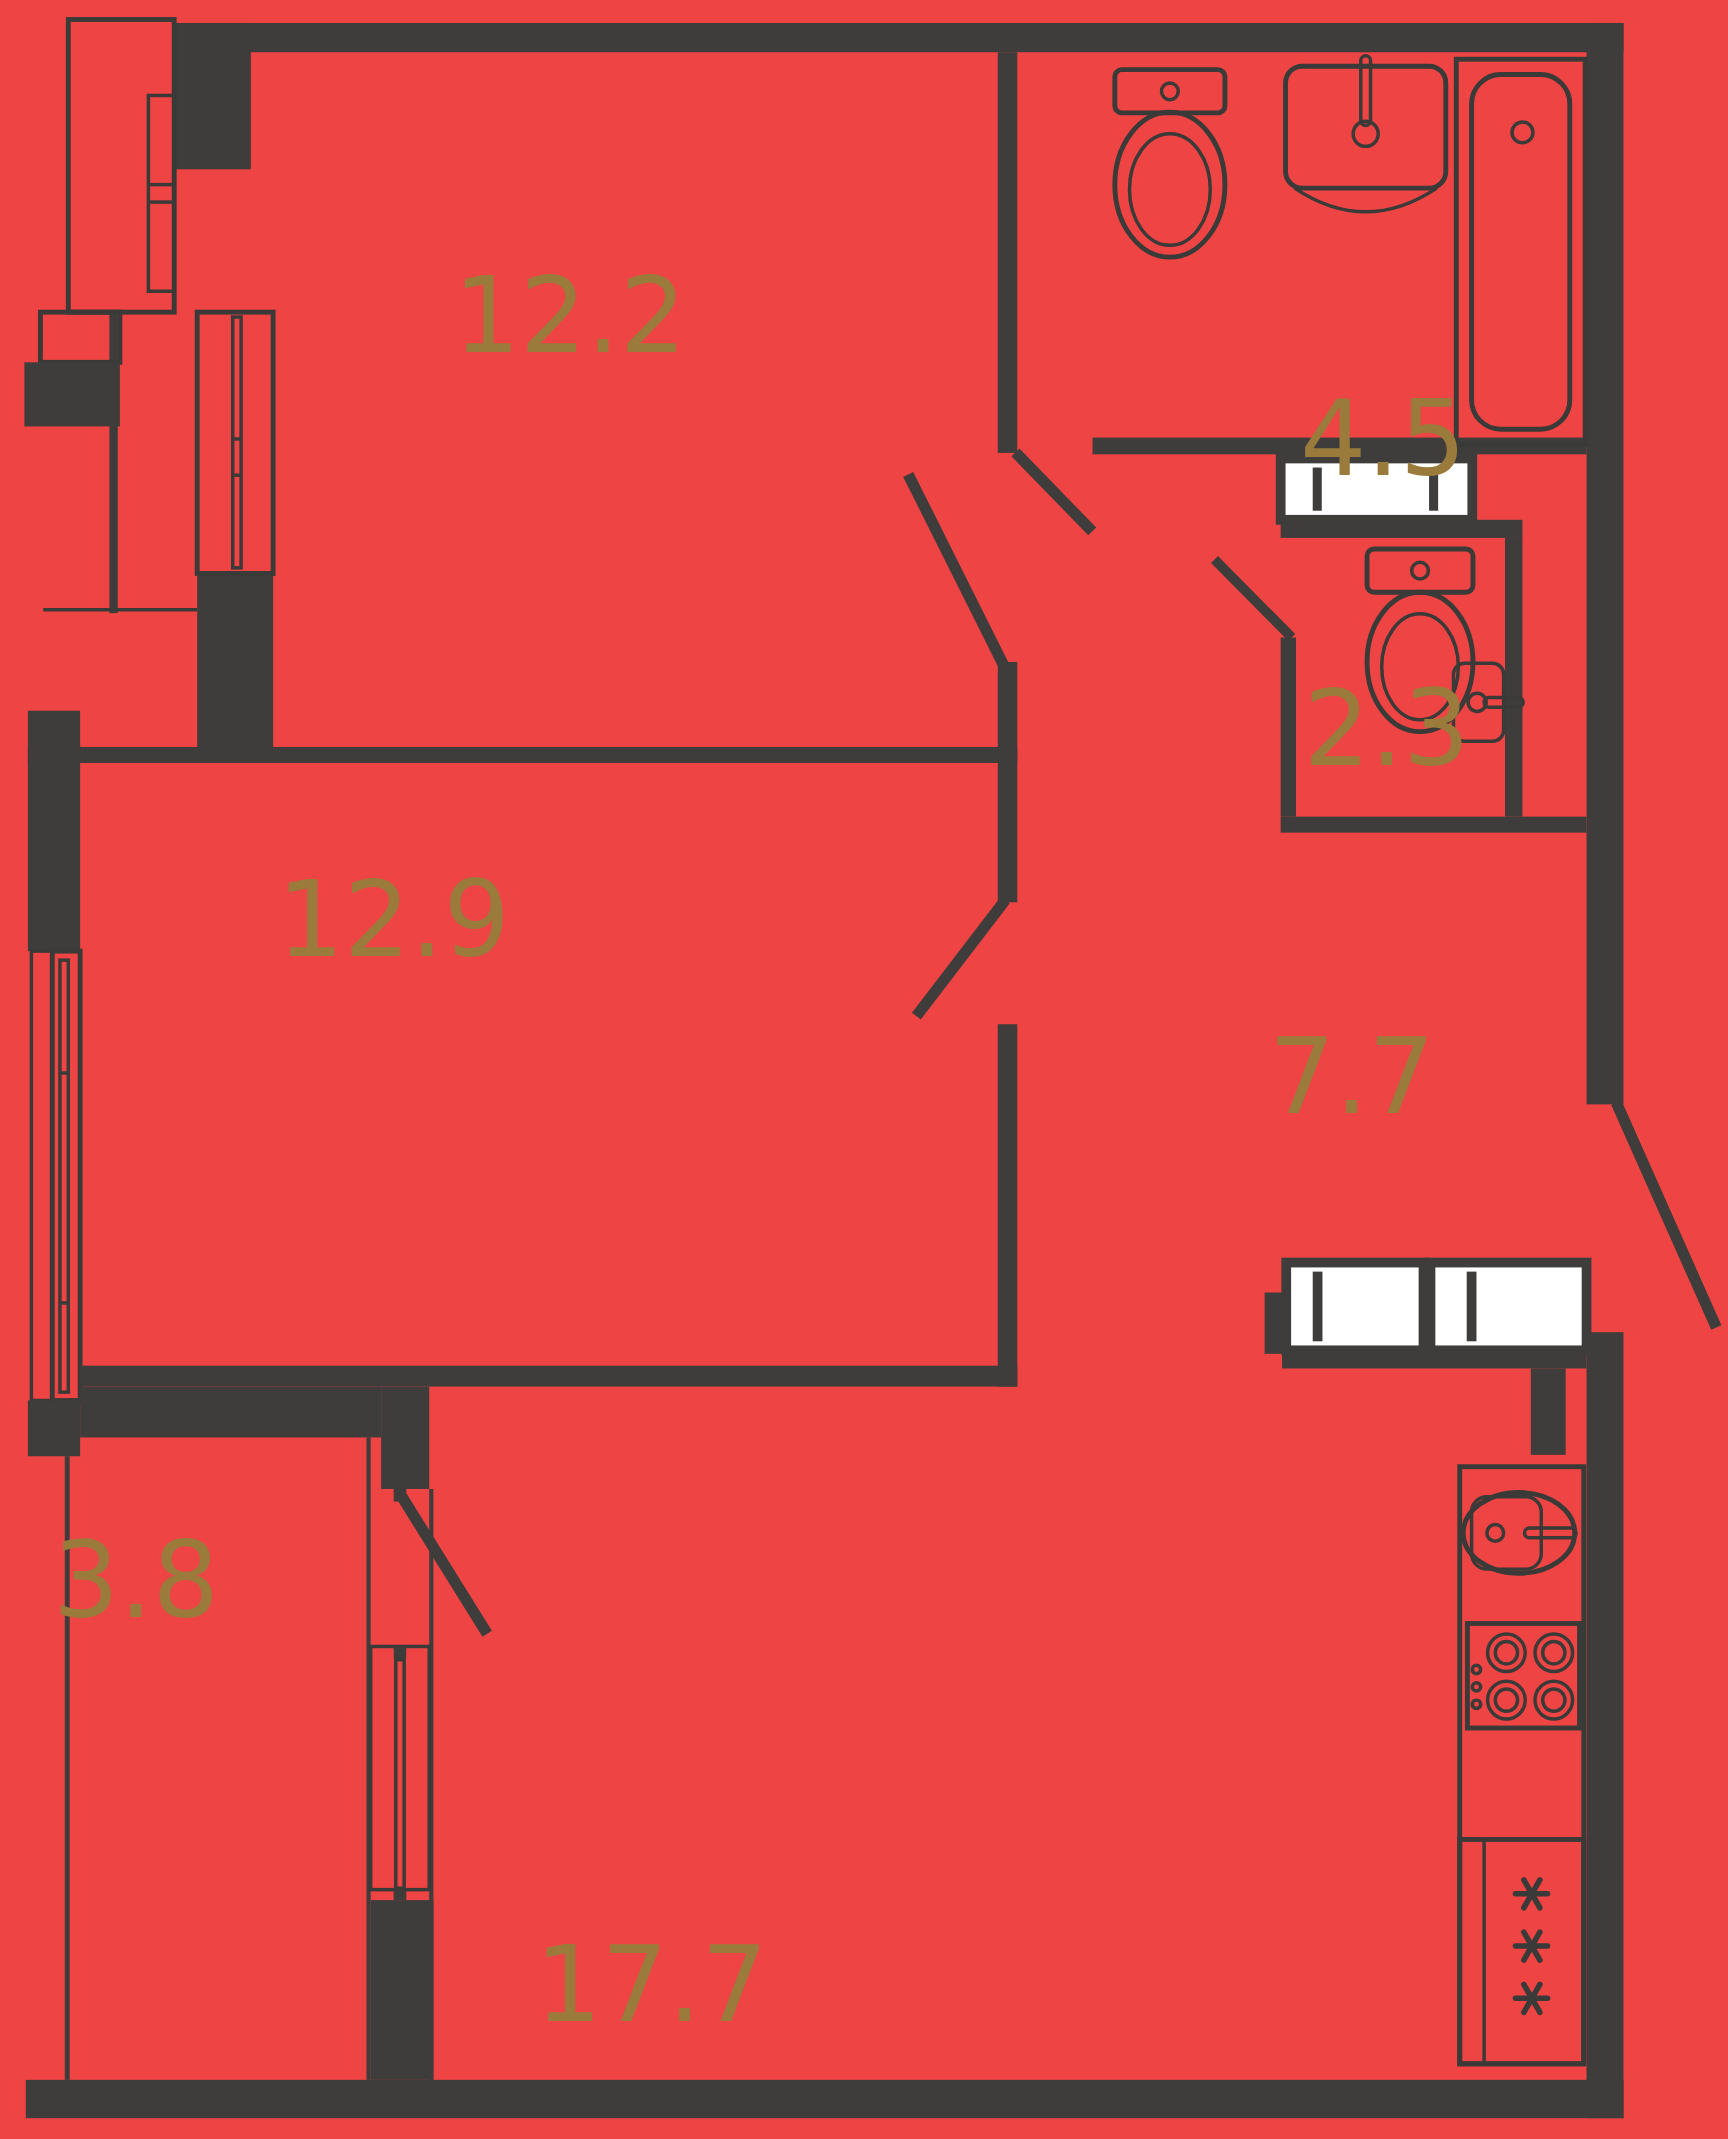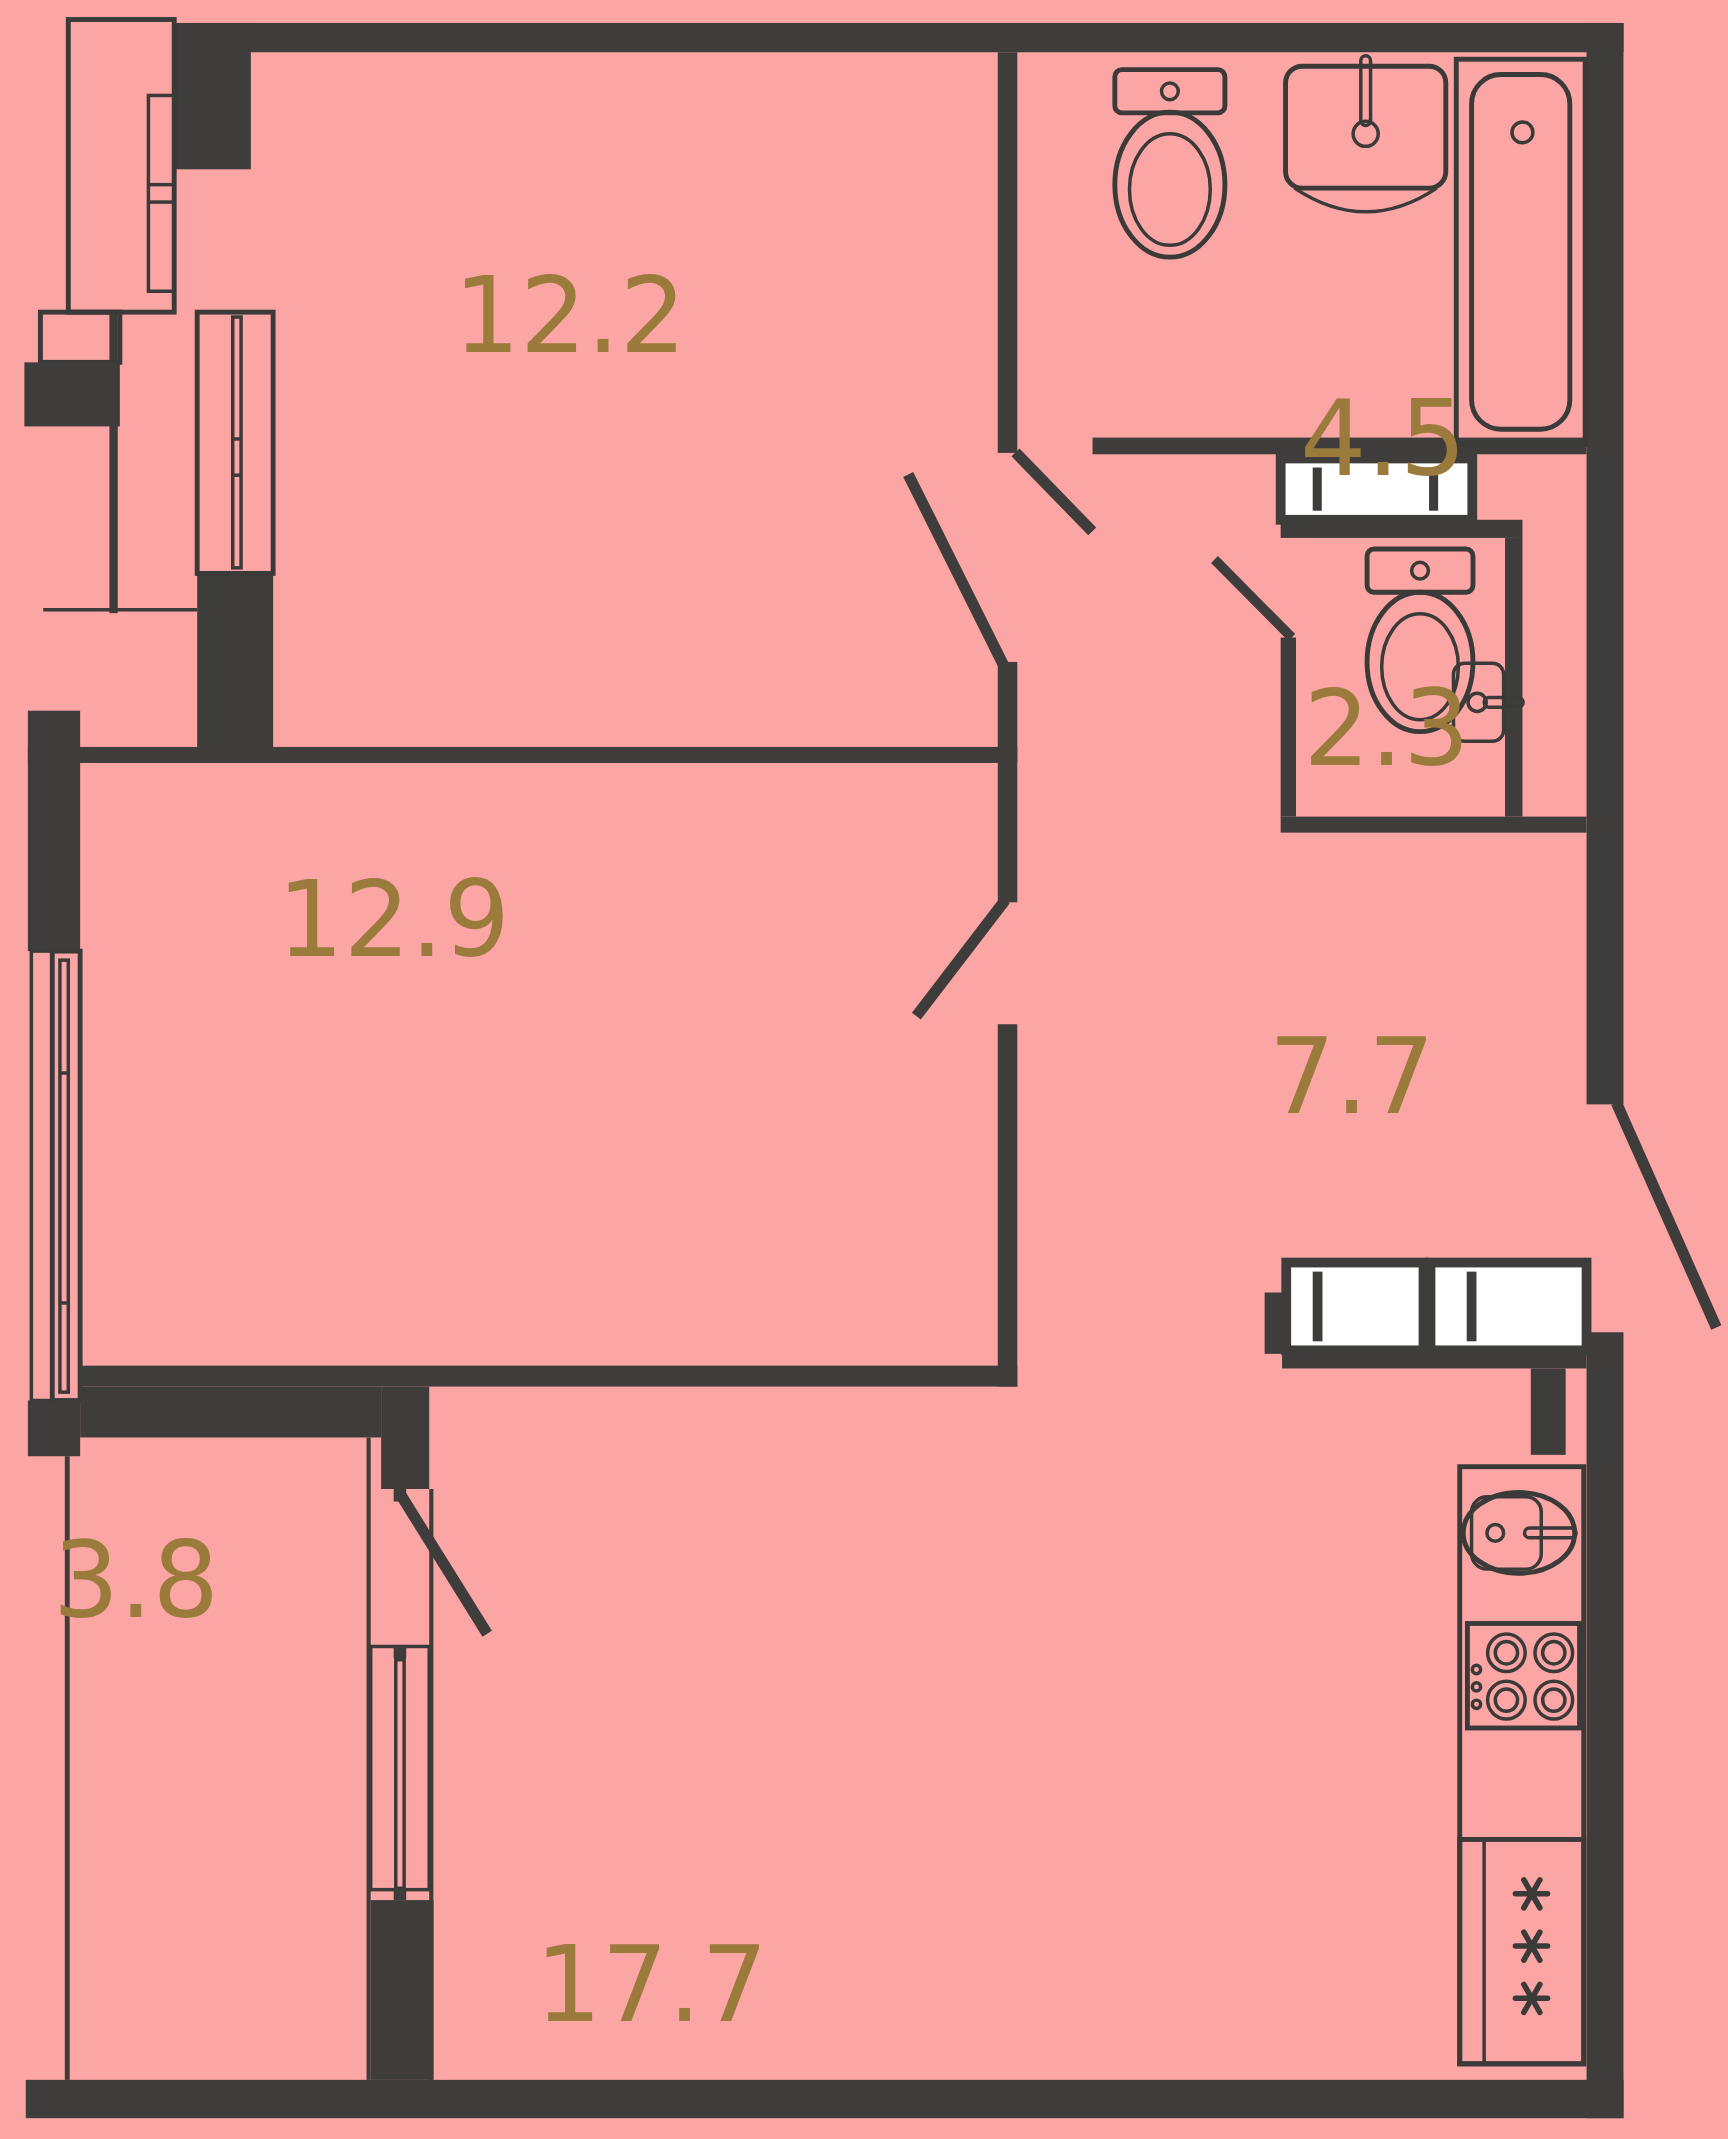--- a/index.html
+++ b/index.html
@@ -1,16 +1,16 @@
 <!DOCTYPE html>
 <html style="font-size:11px"><head>
 <meta charset="utf-8">
 <style>
   html,body{margin:0;padding:0;background:#ffffff;}
-  .plan-wrap{width:100%;max-width:1728px;margin:0 auto;background:#fca5a5;}
+  .plan-wrap{width:100%;max-width:1728px;margin:0 auto;background:#ef4444;}
   svg{display:block;width:100%;height:auto;}
   .wall{fill:#3E3D3B;stroke:none;}
   .ln{fill:none;stroke:#3A3A38;stroke-width:7;}
   .ln5{fill:none;stroke:#3A3A38;stroke-width:5;}
   .box{fill:#ffffff;stroke:#3E3D3B;stroke-width:14;}
   .leaf{stroke:#3E3D3B;stroke-width:16;stroke-linecap:square;fill:none;}
   .leaf14{stroke:#3E3D3B;stroke-width:14;stroke-linecap:square;fill:none;}
   .ast{stroke:#3A3A38;stroke-width:8;stroke-linecap:round;}
   text.area{font-family:"DejaVu Sans","Liberation Sans",sans-serif;
             font-size:150px;fill:#9A7B3C;text-anchor:middle;}

